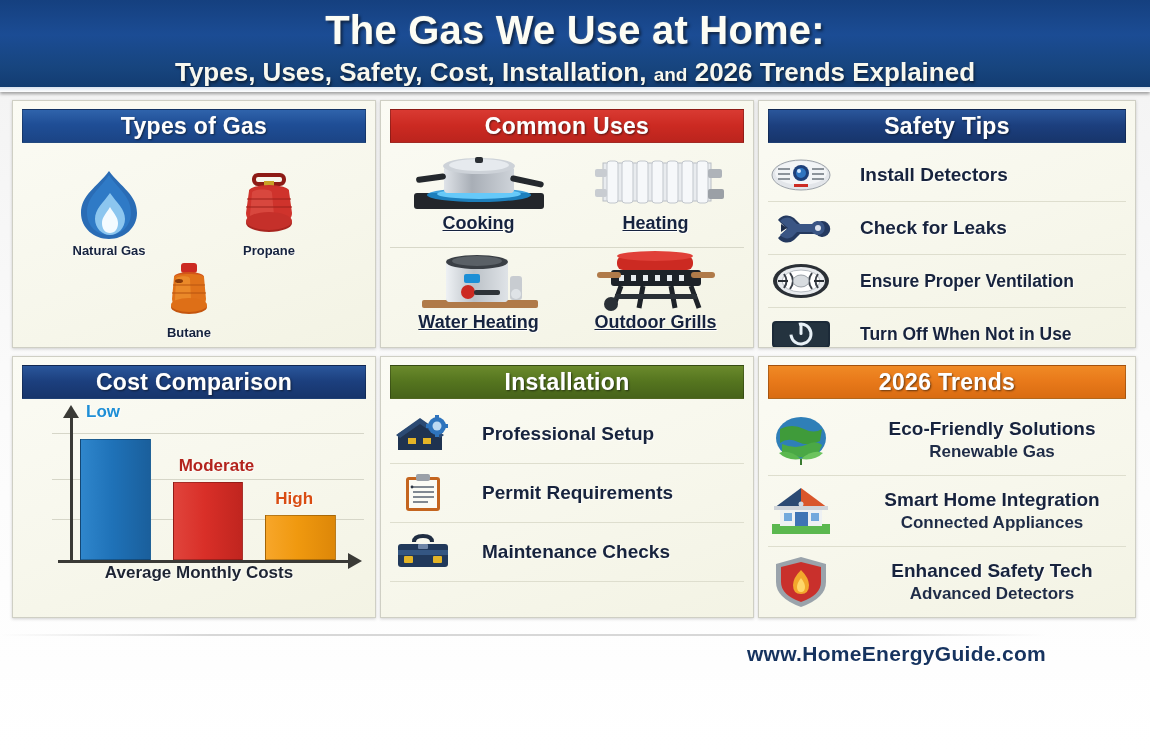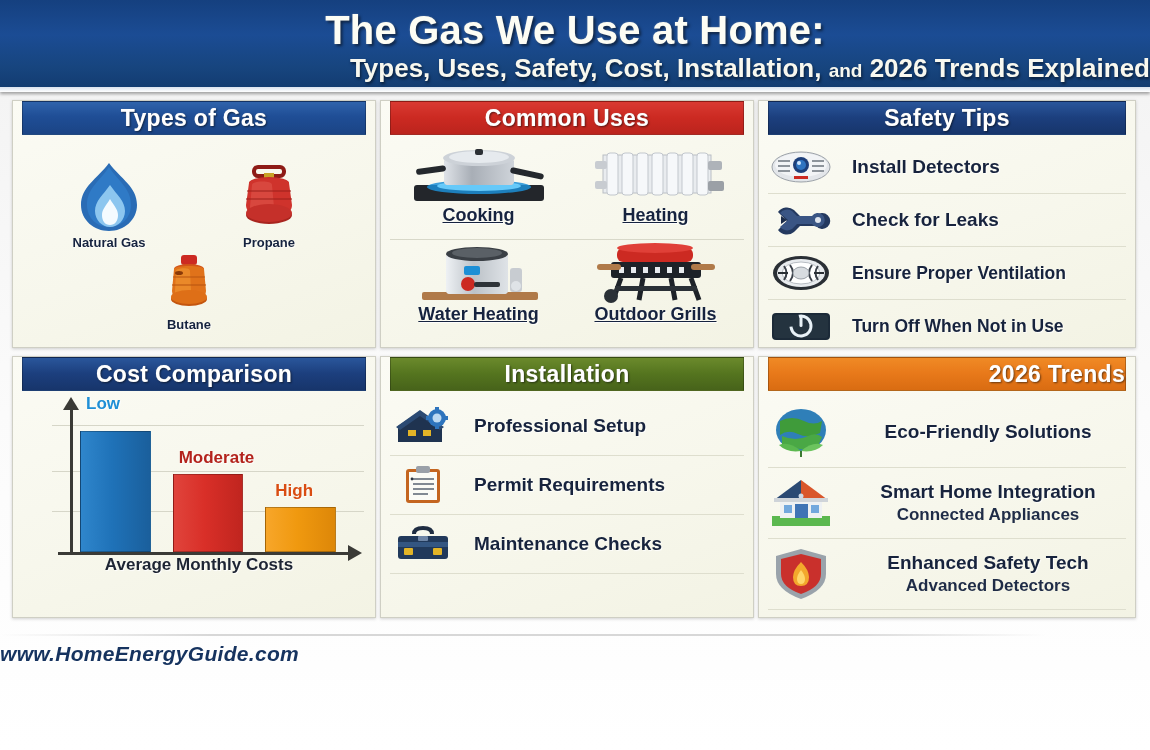--- a/index.html
+++ b/index.html
@@ -27,56 +27,55 @@
     content:""; position:absolute; left:0; bottom:0; width:100%; height:5px;
     background: linear-gradient(180deg,#d9e2ee,#ffffff);
   }
   .h-title {
     font-size: 40px; font-weight: bold; color: #fdfdf4;
     letter-spacing: .2px; line-height: 48px; padding-top: 6px;
     text-shadow: 2px 2px 3px rgba(0,0,0,.55), 0 0 2px rgba(255,255,255,.3);
   }
   .h-sub {
     font-size: 26px; font-weight: bold; color: #f8f8ef;
-    line-height: 28px;
+    line-height: 36px;
     text-shadow: 1px 2px 3px rgba(0,0,0,.55);
-    text-align: right;
   }
   .h-sub .small { font-size: 19px; }
 
   
   .grid {
     position: absolute; left: 12px; top: 100px;
     width: 1128px; height: 530px;
     display: grid;
     grid-template-columns: 364px 374px 378px;
     grid-template-rows: 248px 262px;
     gap: 8px 4px;
   }
   .card {
     position: relative;
     background: linear-gradient(160deg,#fbfbf4 0%,#f7f7ec 55%,#f3f3e4 100%);
     border: 1px solid #cfcfc4;
     box-shadow: 0 1px 3px rgba(0,0,0,.18);
-    padding: 0 9px 6px;
+    padding: 8px 9px 6px;
     overflow: hidden;
   }
   .card-header {
     height: 34px; line-height: 33px; text-align: center;
     font-size: 23px; font-weight: bold; color: #ffffff;
     text-shadow: 1px 1px 2px rgba(0,0,0,.55), 0 0 1px rgba(255,255,255,.4);
     border: 1px solid rgba(0,0,0,.25);
     margin-bottom: 6px;
     letter-spacing: .3px;
   }
   .hdr-blue   { background: linear-gradient(180deg,#2f63ab 0%,#1f4e96 45%,#1b4485 100%); }
   .hdr-red    { background: linear-gradient(180deg,#d93a32 0%,#cc2a22 48%,#bb241d 100%); }
   .hdr-navy   { background: linear-gradient(180deg,#2a569b 0%,#1c3f7e 48%,#17356b 100%); }
   .hdr-green  { background: linear-gradient(180deg,#6b8a2c 0%,#55751f 48%,#47631a 100%); }
-  .hdr-orange { background: linear-gradient(180deg,#f08a25 0%,#e8791a 48%,#d96c12 100%); text-align: right; }
+  .hdr-orange { background: linear-gradient(180deg,#f08a25 0%,#e8791a 48%,#d96c12 100%); }
 
   
   .types-body { position: relative; height: 196px; }
   .type-item { position: absolute; text-align: center; width: 150px; }
   .type-label {
     font-size: 13px; font-weight: bold; color: #16233f;
     text-shadow: 1px 1px 1px rgba(255,255,255,.9);
     margin-top: 2px;
   }
   .t-natural { left: 12px;  top: 20px; }
@@ -97,21 +96,21 @@
   .use-art { height: 62px; display: flex; align-items: flex-end; justify-content: center; }
   .use-label {
     font-size: 18px; font-weight: bold; color: #16233f;
     text-shadow: 1px 1px 1px rgba(255,255,255,.9);
     text-decoration: underline;
   }
 
   
   .list { margin-top: 2px; }
   .list-row {
-    display: flex; align-items: center; gap: 20px;
+    display: flex; align-items: center; gap: 28px;
     border-bottom: 1px solid #dedece;
     padding: 5px 2px 5px 4px;
   }
   .list-row:last-child { border-bottom: 1px solid #dedece; }
   .li-icon { width: 62px; min-width: 62px; height: 40px; position: relative; }
   .li-text { font-size: 19px; font-weight: bold; color: #17233d;
              text-shadow: 1px 1px 1px rgba(255,255,255,.85); line-height: 22px; }
   .li-text.small { font-size: 17.5px; }
   .trend-texts { flex: 1; text-align: center; }
   .trend-title { font-size: 19px; font-weight: bold; color: #17233d;
@@ -139,21 +138,21 @@
              justify-content: flex-end; align-items: center; height: 100%; }
   .bar { width: 100%; border: 1px solid rgba(0,0,0,.25); }
   .bar-label { position: absolute; font-size: 17px; font-weight: bold;
                text-shadow: 1px 1px 1px rgba(255,255,255,.9); white-space: nowrap; }
   .x-title { position: absolute; left: 0; right: 0; bottom: -2px; text-align: center;
              font-size: 17px; font-weight: bold; color: #1d2433;
              text-shadow: 1px 1px 1px rgba(255,255,255,.9); }
 
   
   .footer {
-    position: absolute; left: 0; top: 634px; width: 1046px; text-align: left; font-style: italic;
+    position: absolute; left: 0; top: 634px; width: 1046px; text-align: right;
   }
   .footer-line { height: 2px; background: linear-gradient(90deg,transparent,#d7d7d7 20%,#d7d7d7 80%,transparent); }
   .footer-url {
     font-size: 21px; font-weight: bold; color: #16335f;
     text-shadow: 1px 1px 1px rgba(255,255,255,.9);
     padding-top: 6px; letter-spacing: .3px;
   }
 </style>
 </head>
 <body>
@@ -490,20 +489,21 @@
               <ellipse cx="31" cy="25" rx="25" ry="21" fill="#2f7fb8"></ellipse>
               <path d="M10 16 q12 -6 24 0 q10 5 18 0 l-2 12 q-12 6 -22 1 q-10 -5 -18 1 Z" fill="#3f9b3a"></path>
               <path d="M12 31 q14 6 26 0 q8 -4 14 1 l-4 9 q-12 7 -24 1 q-8 -4 -12 -2 Z" fill="#4aa845"></path>
               <path d="M31 46 q-14 2 -22 -6 q10 -4 22 6 Z" fill="#5bb84f"></path>
               <path d="M31 46 q14 2 22 -6 q-10 -4 -22 6 Z" fill="#6cc45e"></path>
               <path d="M31 46 v6" stroke="#3a7a30" stroke-width="2"></path>
             </svg>
           </div>
           <div class="trend-texts">
             <div class="trend-title">Eco-Friendly Solutions</div>
+            <div class="trend-sub">Renewable Gas</div>
           </div>
         </div>
 
         <div class="list-row">
           <div class="li-icon" style="height:54px">
             <svg width="62" height="54" viewBox="0 0 62 54">
               <rect x="2" y="40" width="58" height="10" fill="#5bb84f"></rect>
               <rect x="10" y="22" width="42" height="20" fill="#eef1f3"></rect>
               <path d="M31 4 L58 24 L31 24 Z" fill="#d9562b"></path>
               <path d="M31 4 L4 24 L31 24 Z" fill="#2b4a73"></path>

